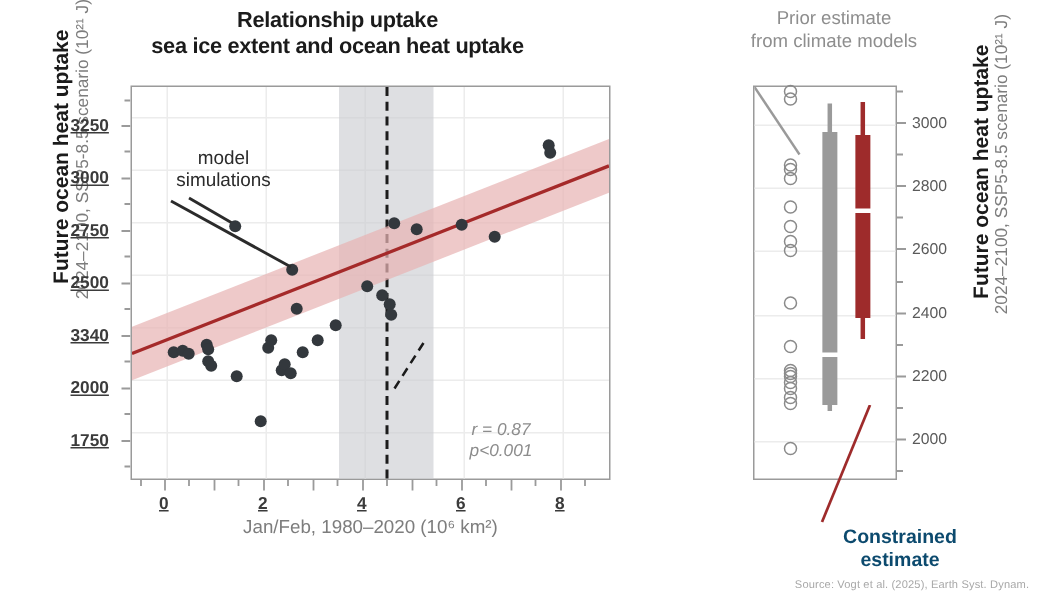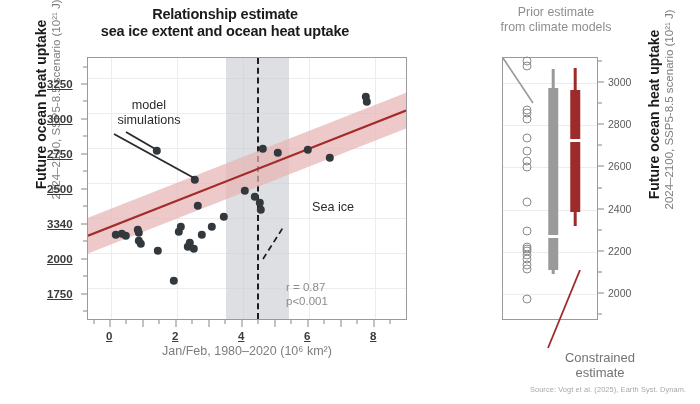--- a/index.html
+++ b/index.html
@@ -36,21 +36,21 @@
            border-left:2.6px dashed #1c1c1c;}
 
   .ciband{position:absolute;left:0;top:0;width:100%;height:100%;}
   .fitline{position:absolute;left:0;top:0;width:100%;height:100%;}
 
   .pt{position:absolute;width:8.4px;height:8.4px;border-radius:50%;
       background:#33383d;transform:translate(-50%,-50%);}
 
   .anno{position:absolute;font-size:12.6px;line-height:14.6px;color:#2b2b2b;
         text-align:center;font-weight:500;}
-  .stat{position:absolute;font-size:11.5px;line-height:13.5px;color:#8c8c8c;text-align:left;}
+  .stat{position:absolute;font-size:11.5px;line-height:13.5px;color:#8c8c8c;text-align:center;font-style:italic;}
 
   #left-xlab{position:absolute;left:57px;top:344px;width:380px;}
 
   
   #right-panel{position:absolute;left:440px;top:0;width:260px;height:312px;}
   #prior-note{position:absolute;left:18px;top:5px;width:196px;text-align:center;
               font-size:12.4px;line-height:15px;color:#8e8e8e;}
 
   #right-plot{position:absolute;left:62px;top:57px;width:96px;height:263px;
               border:1.3px solid #9a9a9a;background:#ffffff;box-sizing:border-box;}
@@ -61,35 +61,35 @@
 
   .ocirc{position:absolute;width:9px;height:9px;border-radius:50%;
          border:1.7px solid #8a8a8a;background:transparent;
          transform:translate(-50%,-50%);box-sizing:border-box;}
 
   .whisk{position:absolute;transform:translateX(-50%);}
   .bx{position:absolute;transform:translateX(-50%);}
   .med{position:absolute;transform:translateX(-50%);background:#ffffff;}
 
   #constrained-label{position:absolute;left:95px;top:350px;width:130px;
-       text-align:center;font-weight:normal;font-size:13px;line-height:15px;color:#737373;}
+       text-align:center;font-weight:bold;font-size:13px;line-height:15px;color:#0c4a6e;}
   #source{position:absolute;left:78px;top:385px;width:180px;text-align:center;
           font-size:7.4px;color:#a8a8a8;letter-spacing:.1px;}
 
   .leader{position:absolute;}
 </style>
 </head>
 <body>
 
 <div class="fig">
 
   <div id="left-panel">
 
     <div class="ttl" id="left-title">
-      <div>Relationship estimate</div>
+      <div>Relationship uptake</div>
       <div>sea ice extent and ocean heat uptake</div>
     </div>
 
     <div id="left-ylab">
       <div class="l1">Future ocean heat uptake</div>
       <div class="l2">2024–2100, SSP5-8.5 scenario (10²¹ J)</div>
     </div>
 
     <div class="tick" style="left:47px;top:78px;">3250</div>
     <div class="tick" style="left:47px;top:113px;">3000</div>
@@ -186,21 +186,20 @@
         <line x1="175" y1="201" x2="196" y2="168" stroke="#1c1c1c" stroke-width="1.7" stroke-dasharray="6 4"></line>
       </svg>
     </div>
 
     <div class="anno" style="left:100px;top:98px;width:98px;">
       <div>model</div>
       <div>simulations</div>
     </div>
 
     <div class="anno" style="left:280px;top:200px;width:106px;">
-      <div>Sea ice</div>
     </div>
 
     <div class="stat" style="left:286px;top:281px;width:96px;">
       <div>r = 0.87</div>
       <div>p&lt;0.001</div>
     </div>
 
     <svg style="position:absolute;left:87px;top:320px;" width="321" height="10">
       <g stroke="#9a9a9a" stroke-width="1.2">
         <line x1="23" y1="0" x2="23" y2="7"></line>

